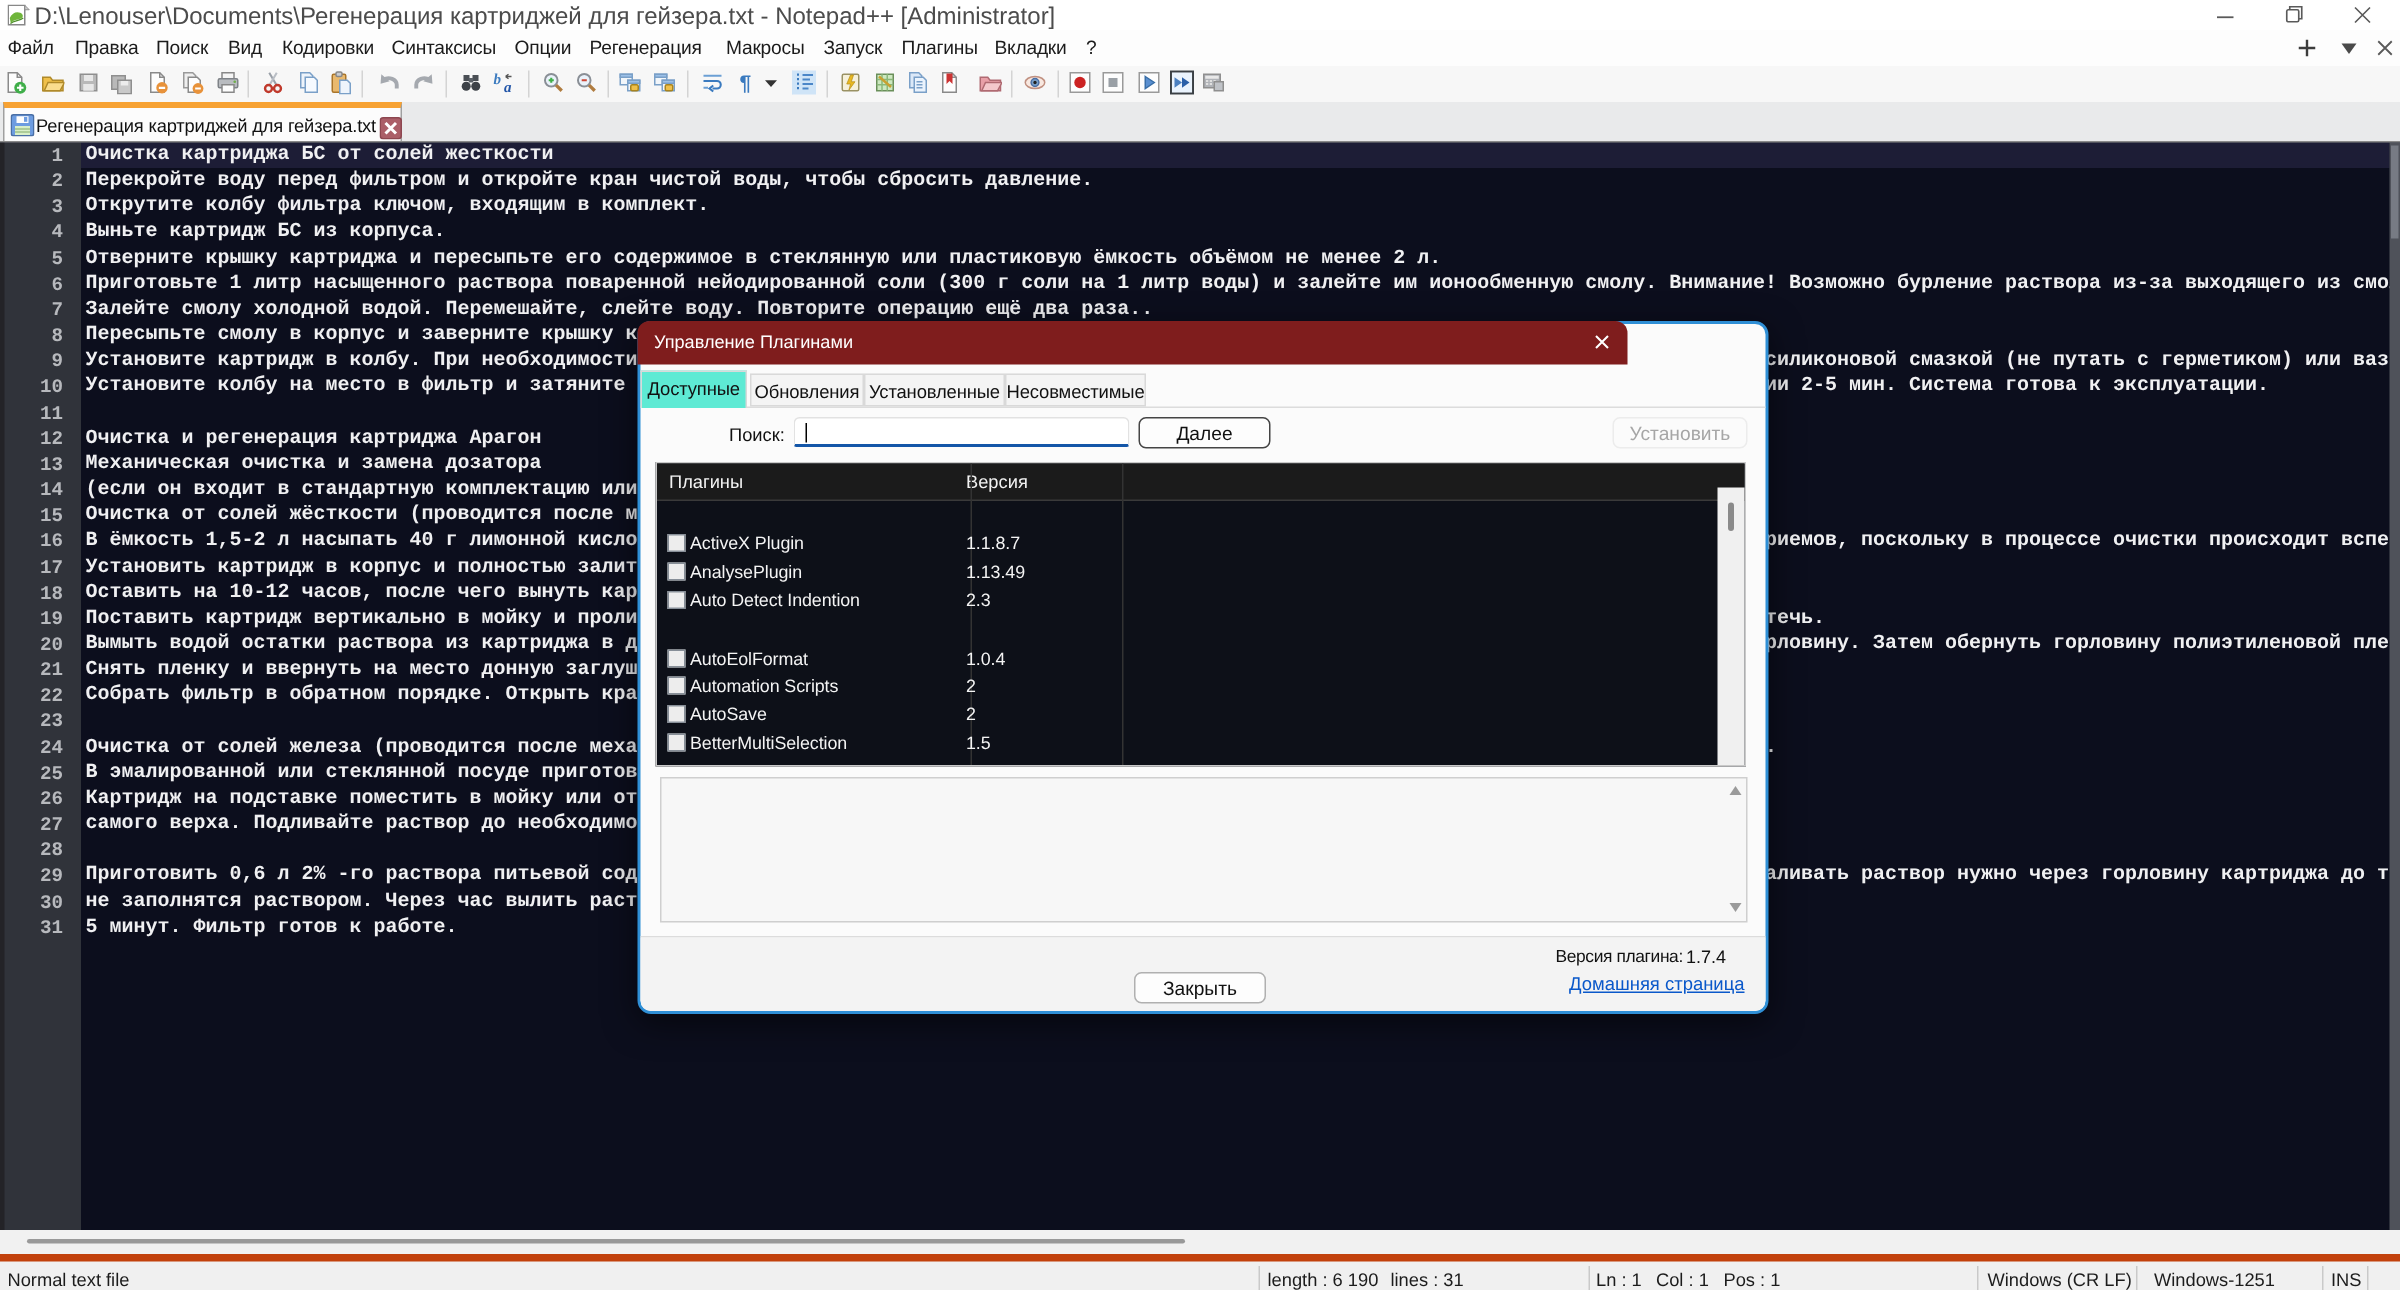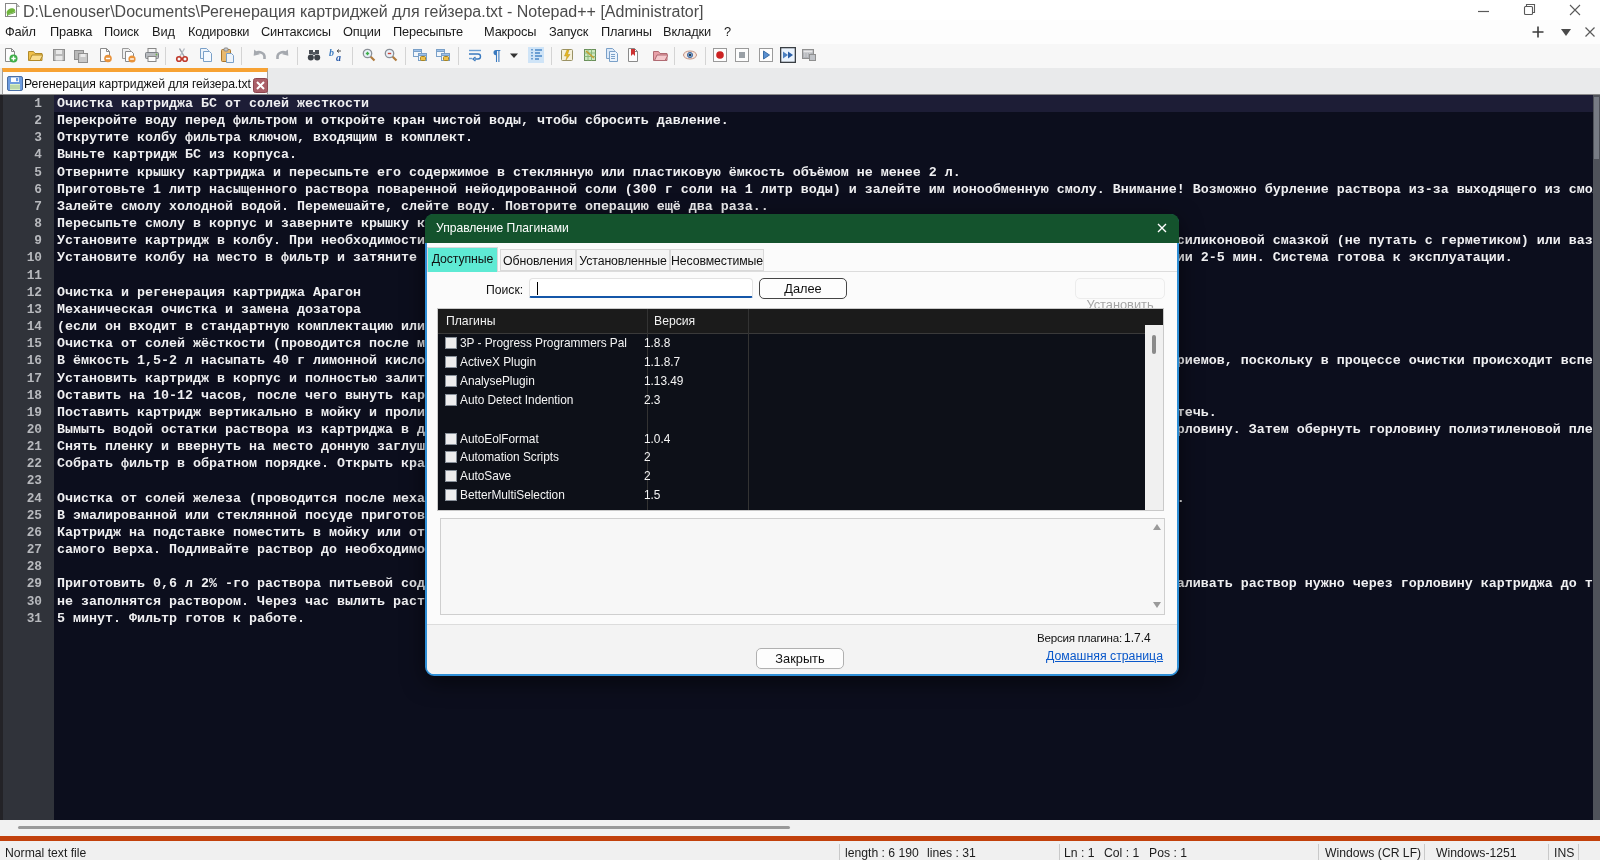--- a/index.html
+++ b/index.html
@@ -20,32 +20,32 @@
 #edtext pre{font-family:"Liberation Mono",monospace;font-weight:bold;font-size:13.33px;line-height:17.15px;color:#f0f0f2;white-space:pre}
 #vscroll{position:absolute;left:1593px;top:95px;width:7px;height:740px;background:#4f525a}
 #vthumb{position:absolute;left:1px;top:2px;width:5px;height:62px;background:#777b84}
 #hscroll{position:absolute;left:0;top:820px;width:1600px;height:16px;background:#f1f1f1}
 #hthumb{position:absolute;left:18px;top:6px;width:772px;height:3px;background:#999;border-radius:2px}
 #statusbar{position:absolute;left:0;top:836px;width:1600px;height:24px;background:#f0f0f0;border-top:5px solid #c2410c;font-size:12.2px;color:#1c1c1c}
 .st{position:absolute;top:5px;white-space:pre}
 .ssep{position:absolute;top:3px;width:1px;height:17px;background:#c9c9c9}
 
 #dlg{position:absolute;left:425px;top:214px;width:754px;height:462px;background:#fbfbfb;border:2px solid #2f8fd6;border-radius:9px;box-shadow:0 6px 22px rgba(0,0,0,.55)}
-#dlgtitle{position:absolute;left:-2px;top:-2px;width:754px;height:29px;background:#14532d;border-radius:8px 8px 0 0}
+#dlgtitle{position:absolute;left:-2px;top:-2px;width:660px;height:29px;background:#7f1d1d;border-radius:8px 8px 0 0}
 #dlgtitle span{position:absolute;left:11px;top:7px;color:#fff;font-size:12.1px}
 #dlgx{position:absolute;right:8px;top:5px;width:18px;height:18px;color:#fff;font-size:15px;text-align:center;line-height:18px}
 .dtab{position:absolute;top:33px;height:22px;background:#f4f4f4;border:1px solid #d9d9d9;font-size:12.3px;letter-spacing:-.1px;color:#111;text-align:center;padding-top:4px;white-space:nowrap;overflow:hidden}
 #dtab1{left:2px;top:31px;height:25px;background:#5eead4;border-bottom:none;z-index:2}
 #tabline{position:absolute;left:0;top:55px;width:750px;height:1px;background:#dcdcdc}
 #lbl-search{position:absolute;left:59px;top:67px;font-size:12.2px;color:#111}
 #inp-search{position:absolute;left:102px;top:62px;width:224px;height:20px;background:#fff;border:1px solid #e2e2e2;border-bottom:2px solid #1456a8;border-radius:4px 4px 2px 2px}
 #caret{position:absolute;left:7px;top:3px;width:1px;height:13px;background:#000}
 .btn{position:absolute;font-size:12.8px;color:#111;text-align:center;background:#fdfdfd;border:1px solid #6b6b6b;border-radius:5px}
 #btn-next{left:332px;top:62px;width:88px;height:21px;padding-top:2px;background:#fdfdfd;border:1.5px solid #454545}
-#btn-inst{left:648px;top:62px;width:90px;height:21px;padding-top:18px;background:#fbfbfb;border:1px solid #ececec;color:#a6a6a6}
+#btn-inst{left:648px;top:62px;width:90px;height:21px;padding-top:2px;background:#fbfbfb;border:1px solid #ececec;color:#a6a6a6}
 #plist{position:absolute;left:10px;top:92px;width:727px;height:203px;background:#0d1018;border:1px solid #c9c9c9}
 #phead{position:absolute;left:0;top:0;width:725px;height:25px;background:#1b1b1b;border-bottom:1px solid #3a3a3a;color:#f2f2f2;font-size:12.2px}
 .pcol{position:absolute;top:0;width:1px;height:201px;background:#333}
 .prow{position:absolute;left:0;width:100%;height:19px;color:#f4f4f4;font-size:11.9px;letter-spacing:-.05px}
 .cb{position:absolute;left:7px;top:3px;width:12px;height:12px;background:#ededed;border:1px solid #878f98}
 .pn{position:absolute;left:22px;top:2px}
 .pv{position:absolute;left:206px;top:2px}
 #pscroll{position:absolute;left:707px;top:16px;width:18px;height:185px;background:#f0f0f0}
 #pthumb{position:absolute;left:7px;top:10px;width:4px;height:19px;background:#8a8a8a;border-radius:2px}
 #desc{position:absolute;left:13px;top:302px;width:725px;height:97px;background:#f7f7f7;border:1px solid #cfcfcf}
@@ -79,21 +79,21 @@
 </div>
 
 <div id="menubar">
  <span class="menu-item" style="left:5px">Файл</span>
  <span class="menu-item" style="left:50px">Правка</span>
  <span class="menu-item" style="left:104px">Поиск</span>
  <span class="menu-item" style="left:152px">Вид</span>
  <span class="menu-item" style="left:188px">Кодировки</span>
  <span class="menu-item" style="left:261px">Синтаксисы</span>
  <span class="menu-item" style="left:343px">Опции</span>
- <span class="menu-item" style="left:393px">Пересыпьте</span>
+ <span class="menu-item" style="left:393px">Регенерация</span>
  <span class="menu-item" style="left:484px">Макросы</span>
  <span class="menu-item" style="left:549px">Запуск</span>
  <span class="menu-item" style="left:601px">Плагины</span>
  <span class="menu-item" style="left:663px">Вкладки</span>
  <span class="menu-item" style="left:724px">?</span>
  <svg class="abs" style="left:1530px;top:4px" width="16" height="16">
       <path d="M8 2.5 V13.5 M2.5 8 H13.5" stroke="#3c3c3c" stroke-width="1.6"></path>
     </svg>
  <svg class="abs" style="left:1558px;top:4px" width="16" height="16">
       <path d="M3 5 H13 L8 12 Z" fill="#4a4a4a"></path>
@@ -406,29 +406,24 @@
  <div id="tabline"></div>
  <div id="lbl-search">Поиск:</div>
  <div id="inp-search">
       <div id="caret"></div>
     </div>
  <div class="btn" id="btn-next">Далее</div>
  <div class="btn" id="btn-inst">Установить</div>
  <div id="plist">
   <div id="phead">
         <span style="position:absolute;left:8px;top:5px">Плагины</span>
-        <span style="position:absolute;left:216px;top:5px">Версия</span>
+        <span style="position:absolute;left:206px;top:5px">Версия</span>
       </div>
   <div class="pcol" style="left:209px;top:0"></div>
   <div class="pcol" style="left:310px;top:0"></div>
-  <div class="prow" style="top:25px">
-        <span class="cb"></span>
-        <span class="pn">3P - Progress Programmers Pal</span>
-        <span class="pv">1.8.8</span>
-      </div>
   <div class="prow" style="top:44px">
         <span class="cb"></span>
         <span class="pn">ActiveX Plugin</span>
         <span class="pv">1.1.8.7</span>
       </div>
   <div class="prow" style="top:63px">
         <span class="cb"></span>
         <span class="pn">AnalysePlugin</span>
         <span class="pv">1.13.49</span>
       </div>

